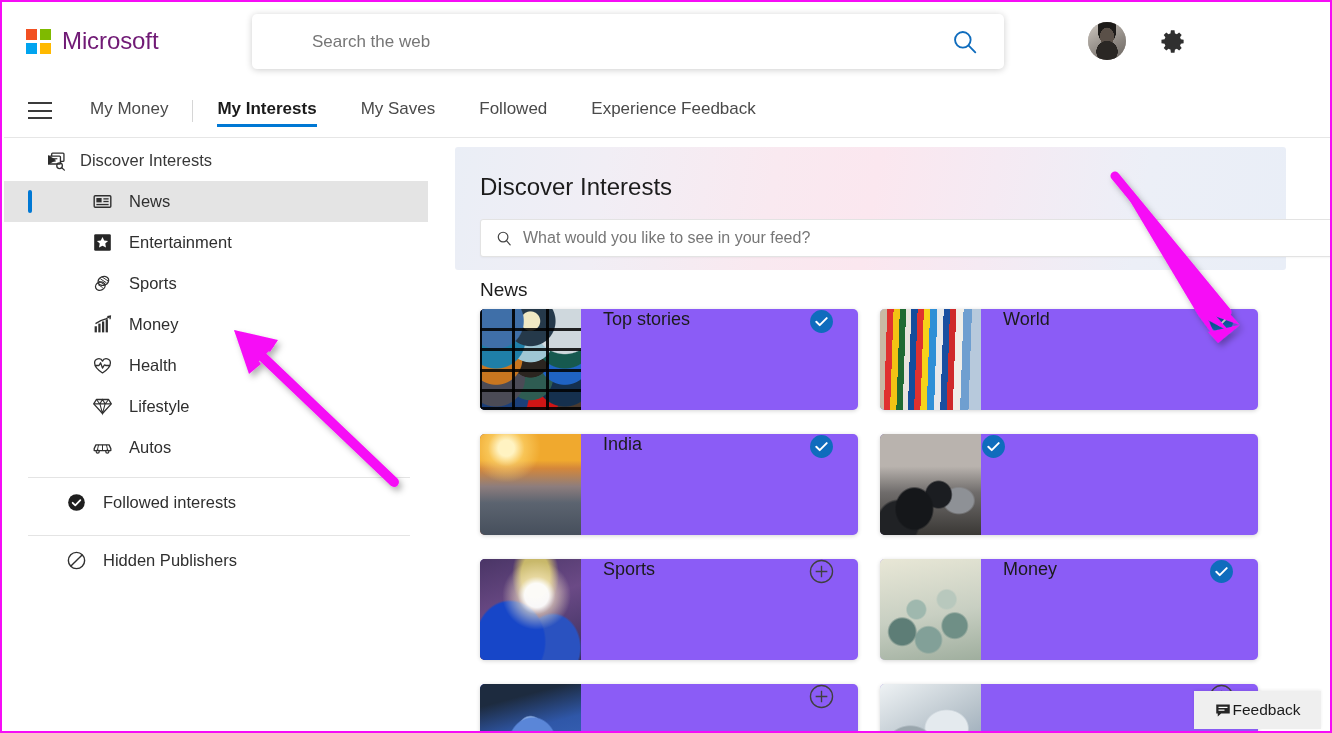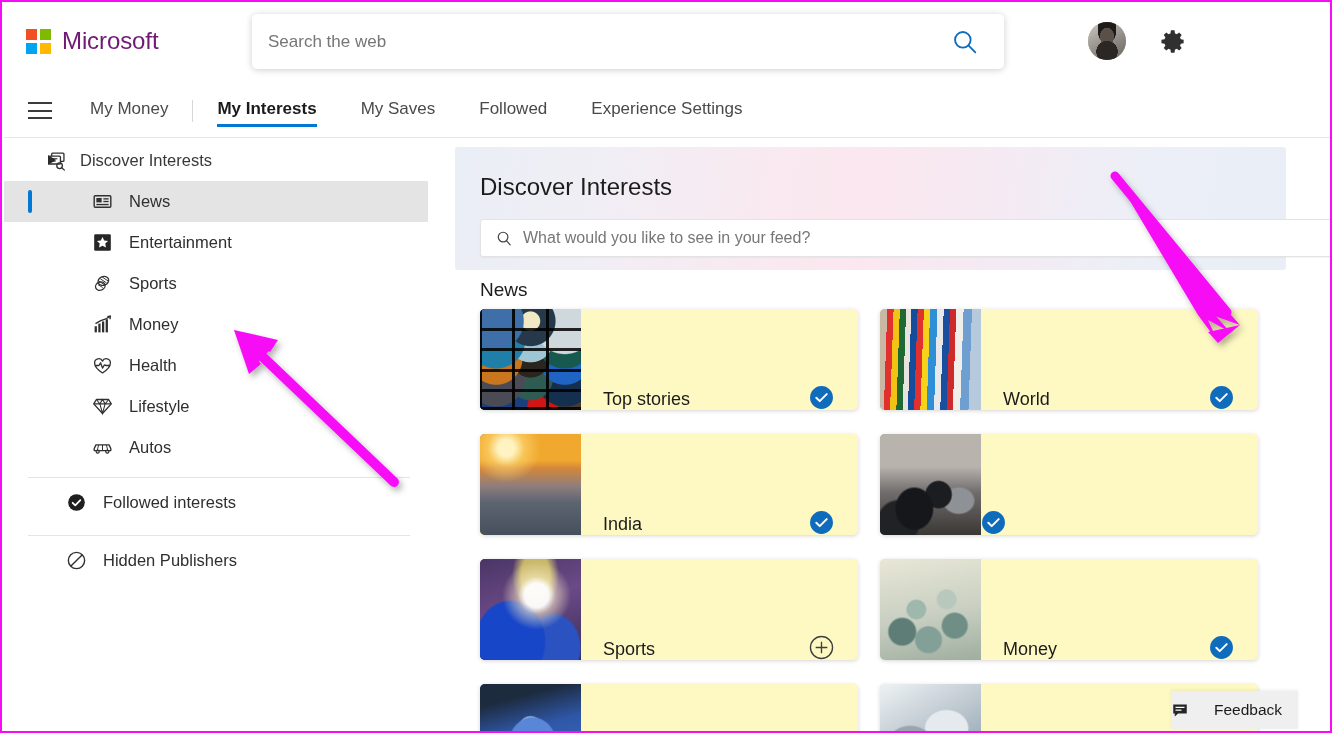--- a/index.html
+++ b/index.html
@@ -41,21 +41,21 @@
   .ms-word {
     font-size: 24px; color: #701a75; letter-spacing: -0.1px;
     font-weight: 400;
   }
   .searchbox {
     position: absolute; left: 248px; top: 10px;
     width: 752px; height: 55px;
     background: #fff;
     border-radius: 5px;
     box-shadow: 0 1px 7px rgba(0,0,0,0.20);
-    display: flex; align-items: center;
+    display: flex; align-items: center; padding-left: 44px;
   }
   .searchbox .ph {
     margin-left: 16px; font-size: 17px; color: #767676;
   }
   .search-ico {
     position: absolute; right: 26px; top: 50%; transform: translateY(-50%);
     width: 26px; height: 26px;
   }
   .avatar {
     position: absolute; left: 1084px; top: 18px;
@@ -187,24 +187,24 @@
   .grid {
     position: absolute; left: 52px; top: 170px;
     width: 800px;
     display: grid;
     grid-template-columns: 378px 378px;
     column-gap: 22px; row-gap: 24px;
   }
   .card {
     position: relative;
     height: 101px;
-    background: #fef9c3;
+    background: #8b5cf6;
     border-radius: 5px;
     box-shadow: 0 1px 4px rgba(0,0,0,0.17);
-    display: flex; align-items: flex-end; overflow: hidden;
+    display: flex; align-items: flex-start; overflow: hidden;
     cursor: pointer;
   }
   .card-thumb {
     width: 101px; height: 101px; flex: 0 0 101px;
     background-size: cover;
   }
   .card-label {
     flex: 1 1 auto; margin-left: 22px;
     font-size: 18px; color: #1b1b1b;
   }
@@ -292,24 +292,24 @@
   .th-science {
     background-color:#cfd6dc;
     background-image:
       radial-gradient(ellipse at 30% 64%, #9aa6ad 0 24%, rgba(0,0,0,0) 26%),
       radial-gradient(ellipse at 66% 44%, #e4eaee 0 22%, rgba(0,0,0,0) 24%),
       linear-gradient(150deg, #eef2f4 0%, #b9c4cc 48%, #7d93a8 100%);
   }
 
   
   .feedback {
-    position: absolute; right: 32px; bottom: 2px;
+    position: absolute; right: 9px; bottom: 2px;
     width: 127px; height: 38px;
     background: #efefef;
-    display: flex; align-items: center; gap: 25px;
+    display: flex; align-items: center; justify-content: center; gap: 0;
     cursor: pointer;
     box-shadow: 0 -1px 3px rgba(0,0,0,0.07);
   }
   .feedback-label { font-size: 15.5px; color: #1b1b1b; }
 
   
   .annot {
     position: absolute; left: 0; top: 0;
     width: 1332px; height: 733px;
     pointer-events: none;
@@ -354,21 +354,21 @@
         <i></i>
         <i></i>
         <i></i>
       </div>
     <div class="navitems">
       <div class="navitem">My Money</div>
       <div class="navsep"></div>
       <div class="navitem active">My Interests</div>
       <div class="navitem">My Saves</div>
       <div class="navitem">Followed</div>
-      <div class="navitem">Experience Settings</div>
+      <div class="navitem">Experience Feedback</div>
     </div>
   </div>
 
   <div class="sidebar">
 
     <div class="side-discover">
       <div class="caret"></div>
       <svg class="ico" viewBox="0 0 24 24">
         <rect x="6.5" y="3.5" width="14" height="9.5" rx="1" fill="none" stroke="#303030" stroke-width="1.5"></rect>
         <rect x="3.5" y="7" width="13" height="9" rx="1" fill="#fff" stroke="#303030" stroke-width="1.5"></rect>

